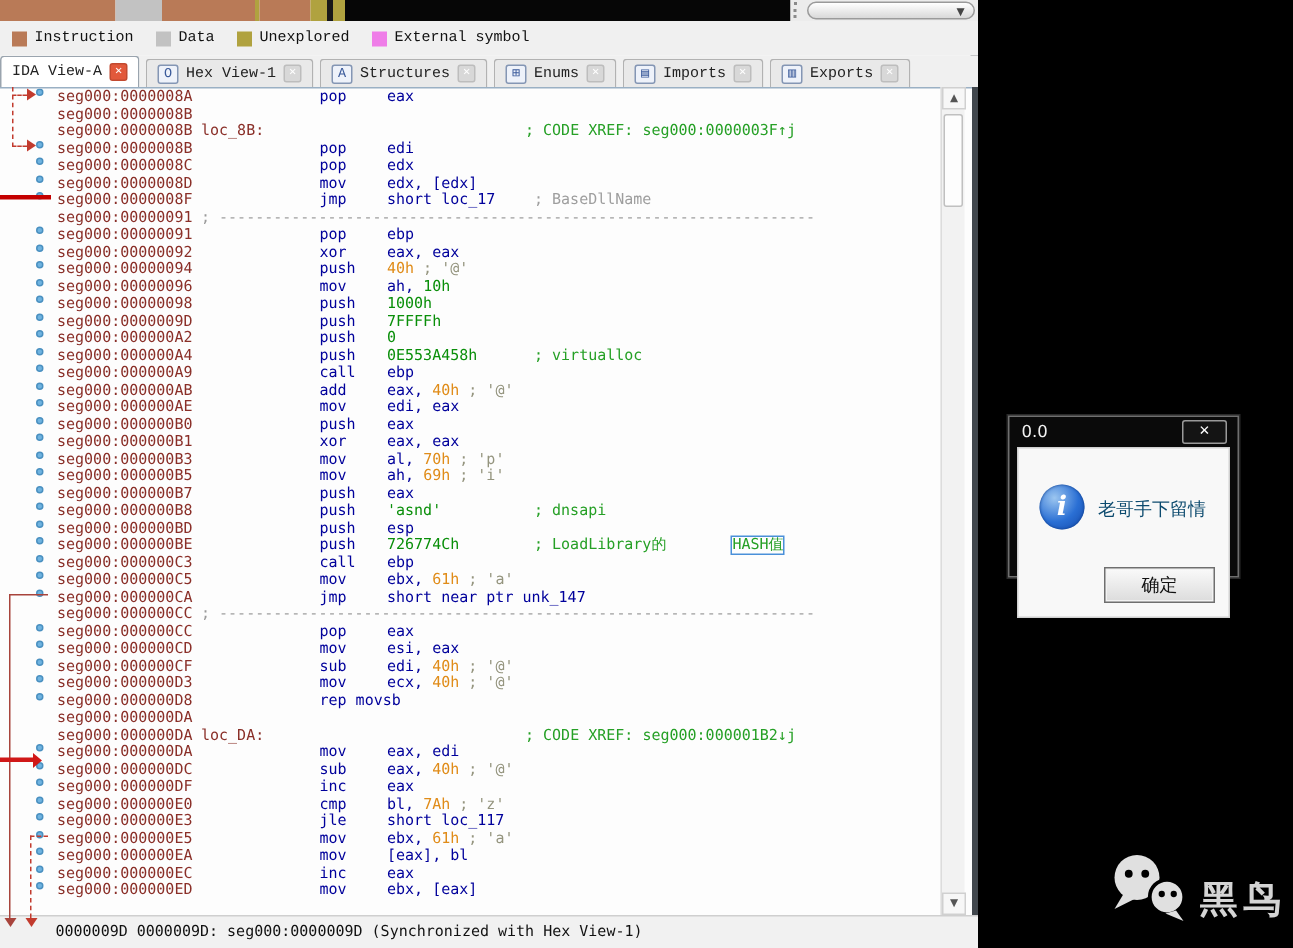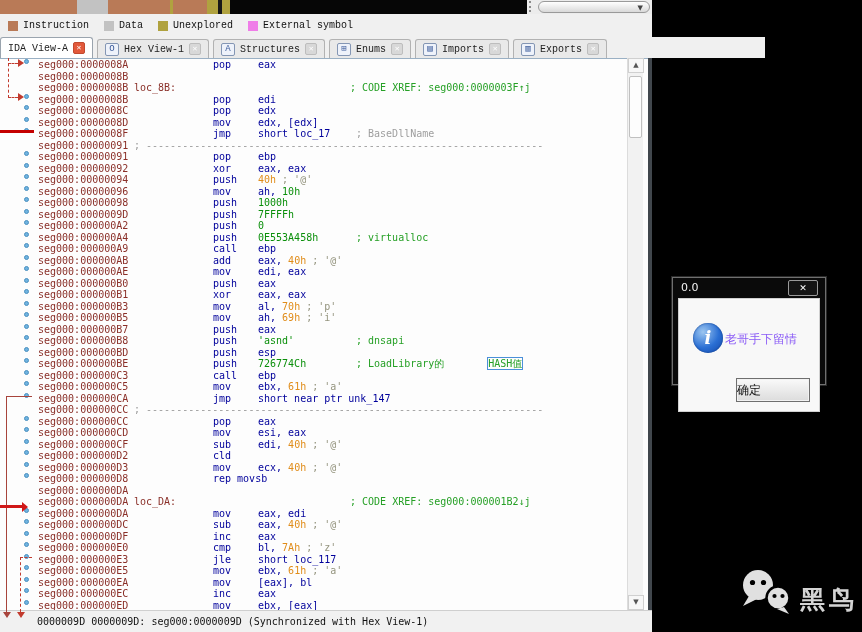--- a/index.html
+++ b/index.html
@@ -16,21 +16,21 @@
   .nav-handle { position:absolute; left:529px; top:1px; width:2px; height:11px; border-left:2px dotted #8a8a8a; }
   .nav-dropdown { position:absolute; left:538px; top:1px; width:112px; height:12px; background:linear-gradient(#ffffff,#d9d9d9); border:1px solid #9a9a9a; border-radius:6px; font-size:8px; color:#333; }
   .nav-dropdown .dd-arrow { position:absolute; right:6px; top:2px; font-size:7px; color:#444; }
 
   
   .legend { position:absolute; left:0; top:14px; width:652px; height:23px; background:#f0f0f0; display:flex; align-items:center; padding-left:8px; font-family:"Liberation Mono", monospace; font-size:10px; color:#111; }
   .legend-item { display:flex; align-items:center; margin-right:15px; }
   .legend-swatch { width:10px; height:10px; margin-right:5px; }
 
   
-  .tabbar { position:absolute; left:0; top:37px; width:765px; height:21px; background:#f0f0f0; display:flex; align-items:flex-end; font-family:"Liberation Mono", monospace; font-size:10px; }
+  .tabbar { position:absolute; left:0; top:37px; width:652px; height:21px; background:#f0f0f0; display:flex; align-items:flex-end; font-family:"Liberation Mono", monospace; font-size:10px; }
   .tab { display:flex; align-items:center; gap:5px; height:19px; padding:0 7px; margin-right:4px; background:#e9e9e9; border:1px solid #b2b2b2; border-bottom:none; border-radius:3px 3px 0 0; color:#222; white-space:nowrap; }
   .tab.active { height:21px; background:#ffffff; border-color:#9aa4ae; }
   .tab-icon { width:14px; height:13px; border:1px solid #8496b4; background:#eef2fa; color:#3a5a9a; font-size:9px; line-height:11px; text-align:center; border-radius:2px; }
   .tab-close { width:12px; height:12px; border-radius:2px; background:#d8d8d8; border:1px solid #bdbdbd; color:#fff; font-size:8px; line-height:10px; text-align:center; font-weight:bold; }
   .tab.active .tab-close { background:#e2593b; border-color:#c24a30; }
 
   
   .disasm { position:absolute; left:0; top:58px; width:648px; height:552px; background:#fdfdfd; border-top:1px solid #9ab0c4; overflow:hidden; }
   .dline { position:relative; height:11.5px; width:100%; font-family:"DejaVu Sans Mono", monospace; font-size:10px; line-height:11.5px; white-space:pre; }
   .dline span { position:absolute; top:0; white-space:pre; }
@@ -65,22 +65,22 @@
   .arrow { position:absolute; z-index:5; }
   .ah-right { width:0; height:0; border-top:4px solid transparent; border-bottom:4px solid transparent; border-left:6px solid #c23b2e; }
   .ah-down  { width:0; height:0; border-left:4px solid transparent; border-right:4px solid transparent; border-top:6px solid #c23b2e; }
 
   
   .dialog { position:absolute; left:672px; top:277px; width:154px; height:108px; background:#0a0a0a; border:1px solid #6f6f6f; box-shadow:0 0 0 1px #2a2a2a, 2px 3px 8px #000; }
   .dlg-title { position:absolute; left:8px; top:3px; color:#f2f2f2; font-size:11px; }
   .dlg-close { position:absolute; right:7px; top:2px; width:30px; height:16px; background:#141414; border:1px solid #9a9a9a; border-radius:2px; color:#fff; font-size:9px; font-weight:bold; text-align:center; line-height:14px; }
   .dlg-body { position:absolute; left:5px; top:20px; width:142px; height:114px; background:#f8f8f8; border:1px solid #d0d0d0; }
   .dlg-icon { position:absolute; left:14px; top:24px; width:30px; height:30px; border-radius:50%; background:radial-gradient(circle at 10px 9px,#9cc6f0,#2a6fd4 55%,#1448a8); color:#fff; font-family:"DejaVu Serif", serif; font-weight:bold; font-style:italic; font-size:18px; text-align:center; line-height:30px; box-shadow:inset 0 0 2px #0d3a86; }
-  .dlg-msg { position:absolute; left:46px; top:32px; font-size:12px; color:#8b5cf6; }
-  .dlg-ok { position:absolute; right:9px; bottom:9px; width:74px; height:24px; background:linear-gradient(#fafafa,#dcdcdc); border:1px solid #6f6f6f; box-shadow:inset 0 0 0 1px #f2f2f2; font-size:12px; color:#111; text-align:left; line-height:22px; }
+  .dlg-msg { position:absolute; left:53px; top:32px; font-size:12px; color:#0c4a6e; }
+  .dlg-ok { position:absolute; right:9px; bottom:9px; width:74px; height:24px; background:linear-gradient(#fafafa,#dcdcdc); border:1px solid #6f6f6f; box-shadow:inset 0 0 0 1px #f2f2f2; font-size:12px; color:#111; text-align:center; line-height:22px; }
 
   
   .watermark { position:absolute; left:728px; top:566px; width:130px; height:62px; }
 </style>
 </head>
 <body>
 
 <div class="screen">
 
   <div class="ida-window">
@@ -182,21 +182,20 @@
         <div class="dline"><span class="dot"></span><span class="tk-addr">seg000:000000B8</span><span class="tk-mn">push</span><span class="ops"><span class="tk-g">'asnd'</span></span><span class="cmt"><span class="tk-cmt">; dnsapi</span></span></div>
         <div class="dline"><span class="dot"></span><span class="tk-addr">seg000:000000BD</span><span class="tk-mn">push</span><span class="ops"><span class="tk-r">esp</span></span></div>
         <div class="dline"><span class="dot"></span><span class="tk-addr">seg000:000000BE</span><span class="tk-mn">push</span><span class="ops"><span class="tk-g">726774Ch</span></span><span class="cmt"><span class="tk-cmt">; LoadLibrary的</span><span class="tk-hl">HASH值</span></span></div>
         <div class="dline"><span class="dot"></span><span class="tk-addr">seg000:000000C3</span><span class="tk-mn">call</span><span class="ops"><span class="tk-r">ebp</span></span></div>
         <div class="dline"><span class="dot"></span><span class="tk-addr">seg000:000000C5</span><span class="tk-mn">mov</span><span class="ops"><span class="tk-r">ebx, </span><span class="tk-o">61h</span><span class="tk-c"> ; 'a'</span></span></div>
         <div class="dline"><span class="dot"></span><span class="tk-addr">seg000:000000CA</span><span class="tk-mn">jmp</span><span class="ops"><span class="tk-r">short near ptr unk_147</span></span></div>
         <div class="dline"><span class="tk-addr">seg000:000000CC</span><span class="tk-sep">; ------------------------------------------------------------------</span></div>
         <div class="dline"><span class="dot"></span><span class="tk-addr">seg000:000000CC</span><span class="tk-mn">pop</span><span class="ops"><span class="tk-r">eax</span></span></div>
         <div class="dline"><span class="dot"></span><span class="tk-addr">seg000:000000CD</span><span class="tk-mn">mov</span><span class="ops"><span class="tk-r">esi, eax</span></span></div>
         <div class="dline"><span class="dot"></span><span class="tk-addr">seg000:000000CF</span><span class="tk-mn">sub</span><span class="ops"><span class="tk-r">edi, </span><span class="tk-o">40h</span><span class="tk-c"> ; '@'</span></span></div>
-        <div class="dline"><span class="dot"></span><span class="tk-addr">seg000:000000D2</span><span class="tk-mn">cld</span></div>
         <div class="dline"><span class="dot"></span><span class="tk-addr">seg000:000000D3</span><span class="tk-mn">mov</span><span class="ops"><span class="tk-r">ecx, </span><span class="tk-o">40h</span><span class="tk-c"> ; '@'</span></span></div>
         <div class="dline"><span class="dot"></span><span class="tk-addr">seg000:000000D8</span><span class="tk-mn">rep movsb</span></div>
         <div class="dline"><span class="tk-addr">seg000:000000DA</span></div>
         <div class="dline"><span class="tk-addr">seg000:000000DA</span><span class="tk-label">loc_DA:</span><span class="cmt xref"><span class="tk-cmt">; CODE XREF: seg000:000001B2↓j</span></span></div>
         <div class="dline"><span class="dot"></span><span class="tk-addr">seg000:000000DA</span><span class="tk-mn">mov</span><span class="ops"><span class="tk-r">eax, edi</span></span></div>
         <div class="dline"><span class="dot"></span><span class="tk-addr">seg000:000000DC</span><span class="tk-mn">sub</span><span class="ops"><span class="tk-r">eax, </span><span class="tk-o">40h</span><span class="tk-c"> ; '@'</span></span></div>
         <div class="dline"><span class="dot"></span><span class="tk-addr">seg000:000000DF</span><span class="tk-mn">inc</span><span class="ops"><span class="tk-r">eax</span></span></div>
         <div class="dline"><span class="dot"></span><span class="tk-addr">seg000:000000E0</span><span class="tk-mn">cmp</span><span class="ops"><span class="tk-r">bl, </span><span class="tk-o">7Ah</span><span class="tk-c"> ; 'z'</span></span></div>
         <div class="dline"><span class="dot"></span><span class="tk-addr">seg000:000000E3</span><span class="tk-mn">jle</span><span class="ops"><span class="tk-r">short loc_117</span></span></div>
         <div class="dline"><span class="dot"></span><span class="tk-addr">seg000:000000E5</span><span class="tk-mn">mov</span><span class="ops"><span class="tk-r">ebx, </span><span class="tk-o">61h</span><span class="tk-c"> ; 'a'</span></span></div>

